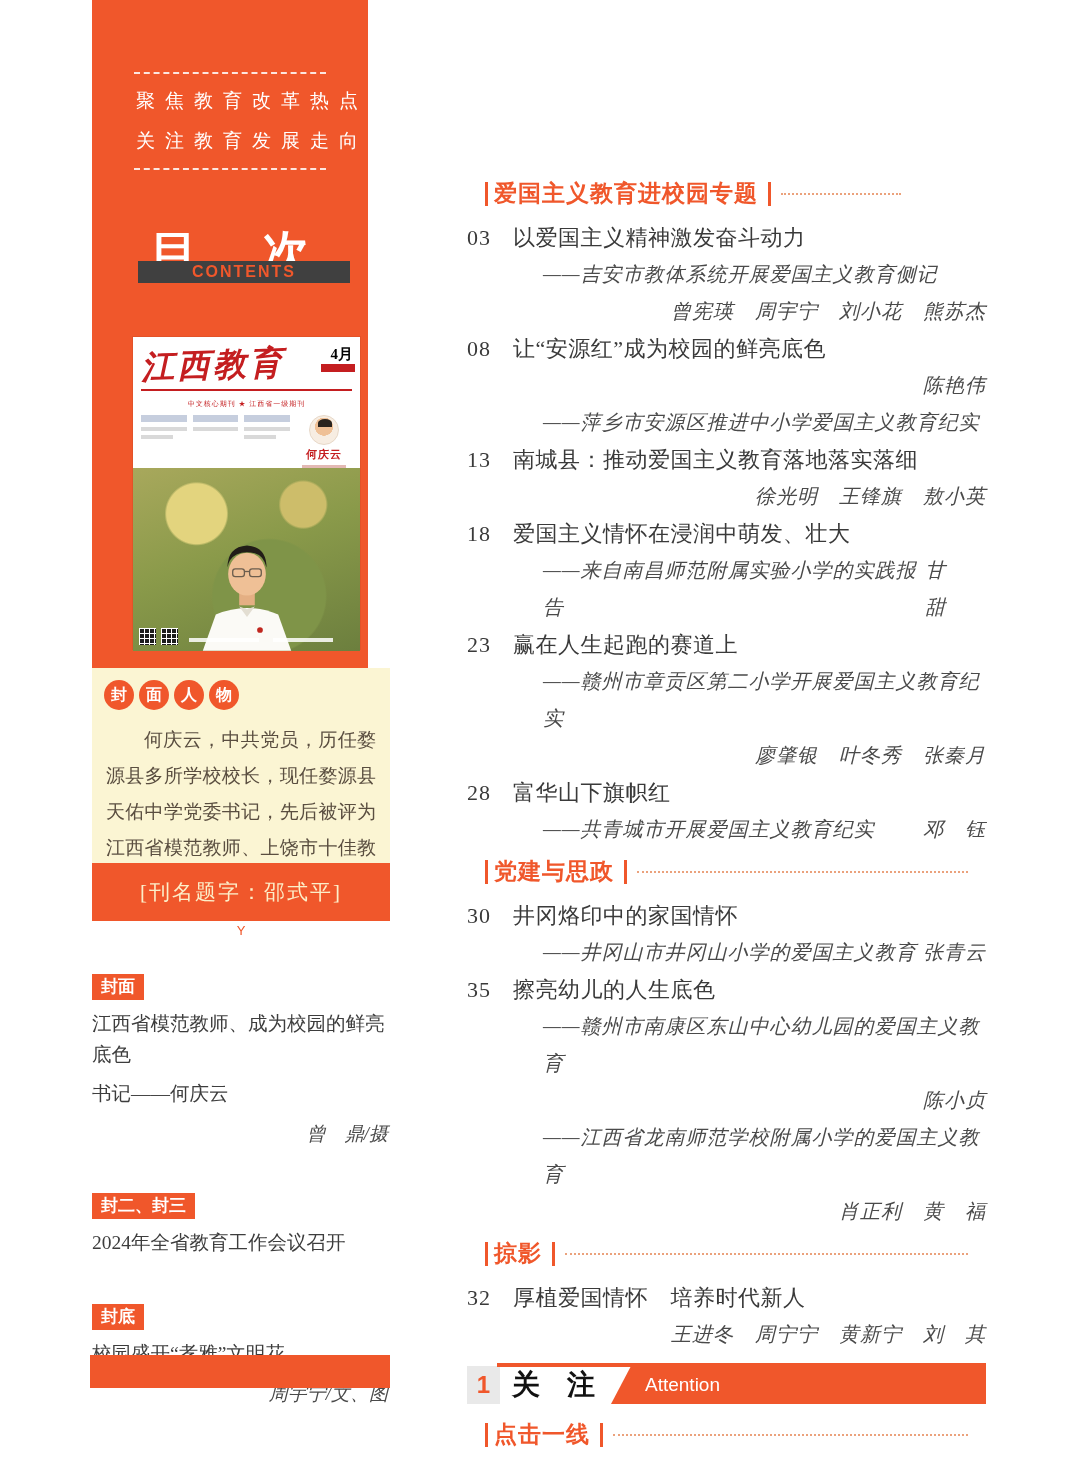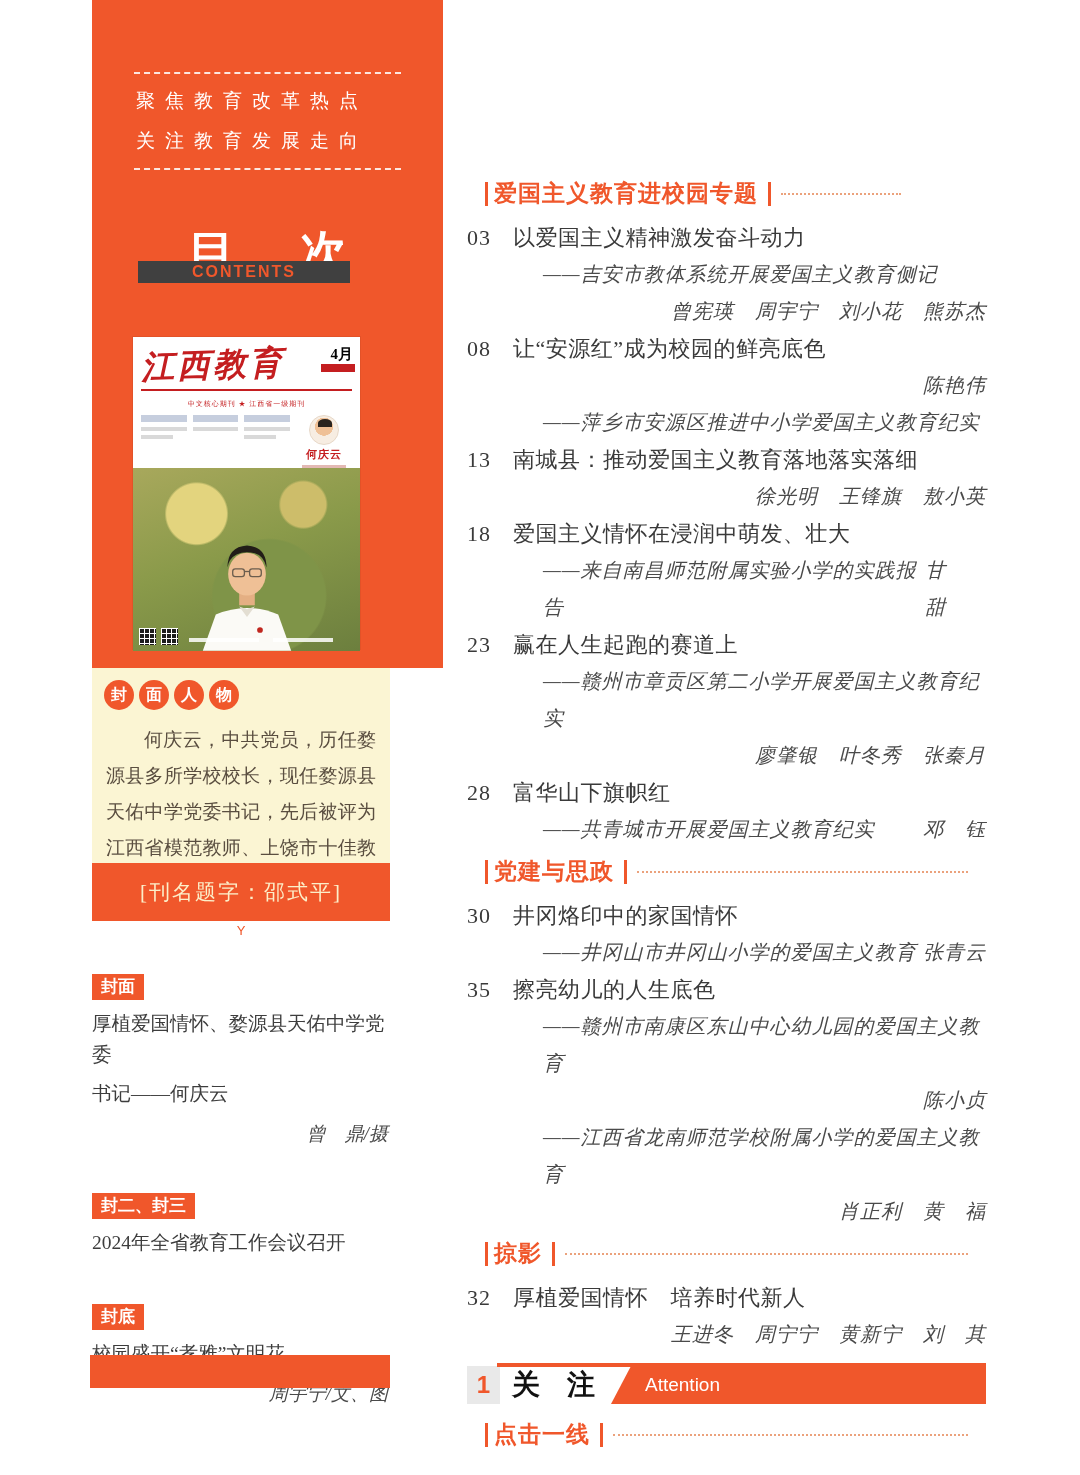--- a/index.html
+++ b/index.html
@@ -1,21 +1,21 @@
 <!DOCTYPE html>
 <html><head>
 <meta charset="utf-8">
 <style>
   * { margin:0; padding:0; box-sizing:border-box; }
   html,body { background:#ffffff; }
   body { font-family:"Liberation Serif","DejaVu Serif",serif; }
   .page { position:relative; width:1080px; height:1475px; background:#ffffff; overflow:hidden; }
 
   
-  .sidebar { position:absolute; left:92px; top:0; width:351px; height:668px;
+  .sidebar { position:absolute; left:92px; top:0; width:276px; height:668px;
              background:#F0572B; }
   .sb-dash { border-top:2px dashed rgba(255,255,255,.85); margin:0 42px; }
   .sb-dash.d1 { margin-top:72px; }
   .sb-dash.d2 { margin-top:14px; }
   .slogan { color:#ffffff; font-family:"Liberation Sans","DejaVu Sans",sans-serif;
             font-size:19px; letter-spacing:10px; margin:14px 0 0 44px; white-space:nowrap; }
   .muci { color:#ffffff; font-family:"Liberation Sans","DejaVu Sans",sans-serif;
           font-weight:bold; font-size:47px; letter-spacing:26px; text-align:center;
           margin-top:52px; text-indent:26px; }
   .contents-box { position:absolute; left:46px; top:261px; width:212px; height:22px;
@@ -185,21 +185,21 @@
     </div>
     <div class="bio">何庆云，中共党员，历任婺源县多所学校校长，现任婺源县天佑中学党委书记，先后被评为江西省模范教师、上饶市十佳教师楷模、上饶市优秀教师。</div>
   </div>
 
   <div class="calligraphy-band">[刊名题字：邵式平]</div>
   <div class="fold-mark">Y</div>
 
   <div class="backs">
     <div>
       <span class="back-tag">封面</span>
-      <div class="back-line">厚植爱国情怀、婺源县天佑中学党委</div>
+      <div class="back-line">江西省模范教师、成为校园的鲜亮底色</div>
       <div class="back-line">书记——何庆云</div>
       <div class="back-credit">曾　鼎/摄</div>
     </div>
     <div class="gap46">
       <span class="back-tag">封二、封三</span>
       <div class="back-line">2024年全省教育工作会议召开</div>
     </div>
     <div class="gap46">
       <span class="back-tag">封底</span>
       <div class="back-line">校园盛开“孝雅”文明花</div>

